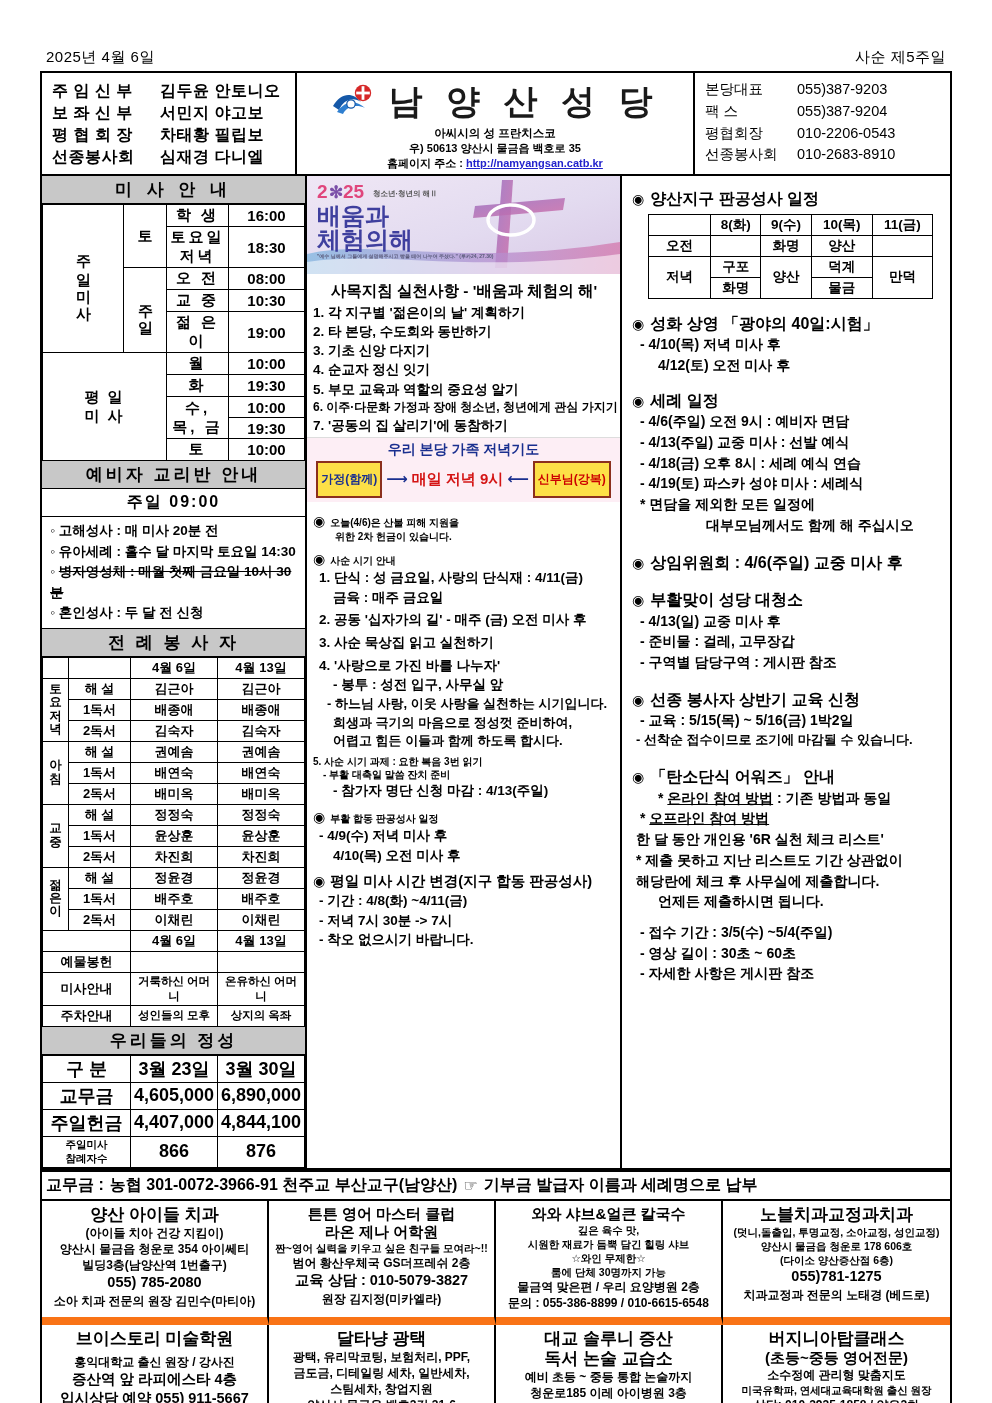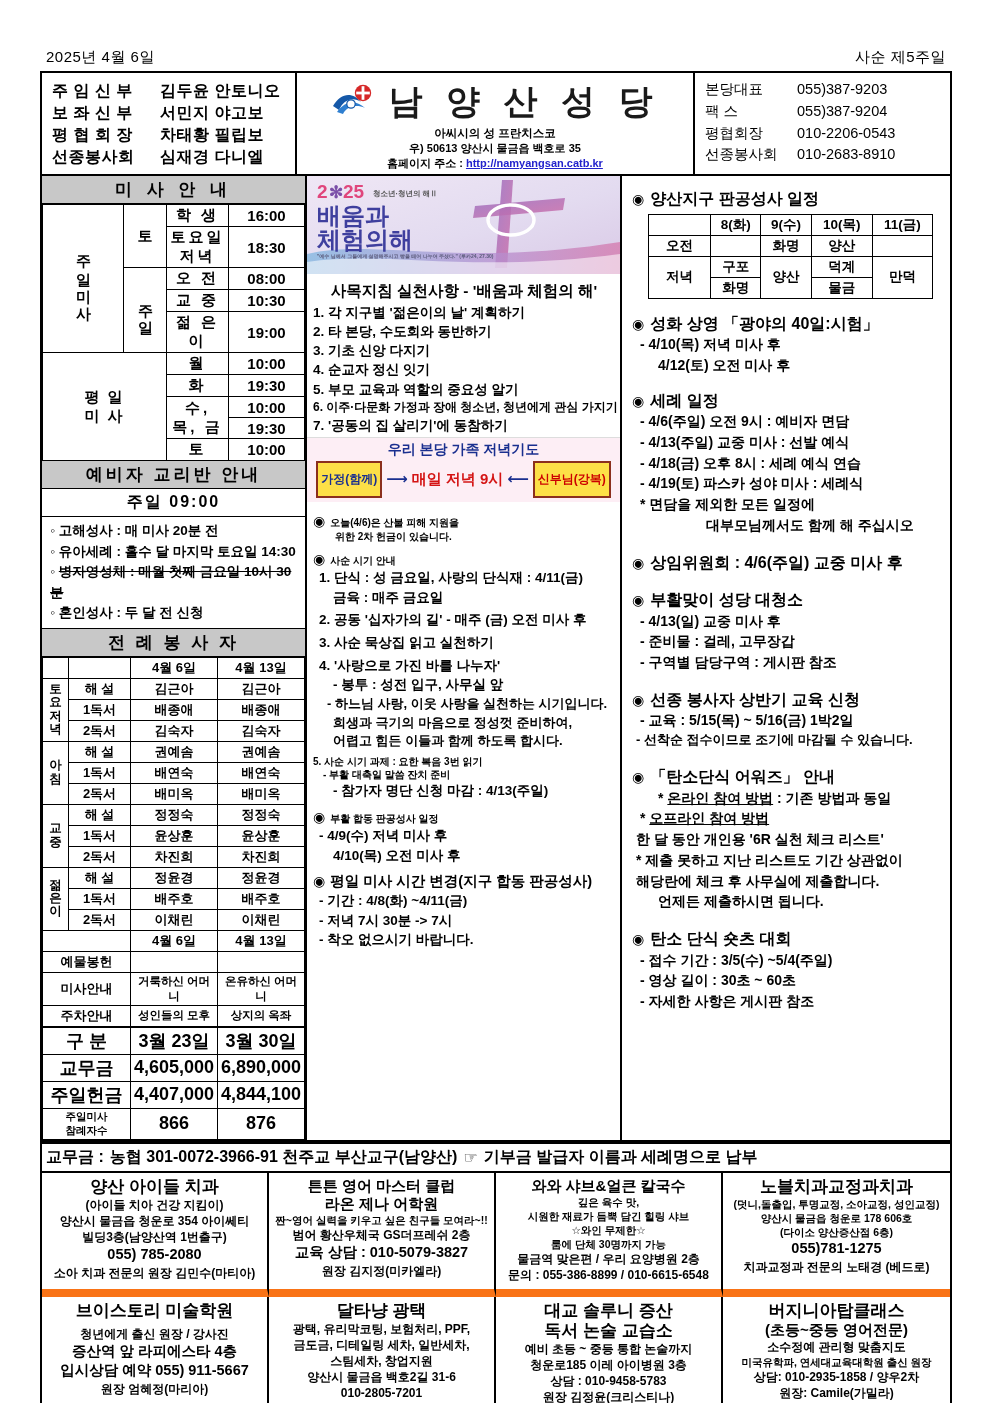--- a/index.html
+++ b/index.html
@@ -350,20 +350,21 @@
           <td style="font-size:11.5px">온유하신 어머니</td>
         </tr>
         <tr>
           <td class="role" colspan="2">주차안내</td>
           <td style="font-size:11.5px">성인들의 모후</td>
           <td style="font-size:11.5px">상지의 옥좌</td>
         </tr>
       </tbody>
         </table>
 
+      <div class="sechead tight">우리들의  정성</div>
       <table class="off">
         <tbody>
             <tr>
           <td class="lbl">구   분</td>
           <td>3월 23일</td>
           <td>3월 30일</td>
         </tr>
         <tr>
           <td class="lbl">교무금</td>
           <td>4,605,000</td>
@@ -544,21 +545,20 @@
       <div style="height:10px"></div>
       <div class="r-h">「탄소단식 어워즈」 안내</div>
       <div class="r-l ind"><span>*</span> <span class="ul">온라인 참여 방법</span><span> : 기존 방법과 동일</span></div>
       <div class="r-l"><span>*</span> <span class="ul">오프라인 참여 방법</span></div>
       <div class="r-l" style="padding-left:4px">한 달 동안 개인용 '6R 실천 체크 리스트'</div>
       <div class="r-l" style="padding-left:4px">* 제출 못하고 지난 리스트도 기간 상관없이</div>
       <div class="r-l" style="padding-left:4px">해당란에 체크 후 사무실에 제출합니다.</div>
       <div class="r-l ind">언제든 제출하시면 됩니다.</div>
 
       <div style="height:10px"></div>
-      <div class="r-h">탄소 단식 숏츠 대회</div>
       <div class="r-l">- 접수 기간 : 3/5(수) ~5/4(주일)</div>
       <div class="r-l">- 영상 길이 : 30초 ~ 60초</div>
       <div class="r-l">- 자세한 사항은 게시판 참조</div>
     </div>
   </div>
 
   <div class="bankline" style="border:2px solid #000; border-top:2px solid #000; display:flex; gap:6px; align-items:center;">
     <span>교무금 :</span>
     <span>농협 301-0072-3966-91 천주교 부산교구(남양산)</span>
     <span>☞</span>
@@ -600,21 +600,21 @@
       <div class="xs">(덧니,돌출입, 투명교정, 소아교정, 성인교정)</div>
       <div class="xs">양산시 물금읍 청운로 178 606호</div>
       <div class="xs">(다이소 양산증산점 6층)</div>
       <div class="ph">055)781-1275</div>
       <div class="s">치과교정과 전문의 노태경 (베드로)</div>
     </div>
 
     <div class="ad">
       <div class="t">브이스토리 미술학원</div>
       <div class="sp"></div>
-      <div class="s">청년에게 출신 원장 / 강사진</div>
+      <div class="s">홍익대학교 출신 원장 / 강사진</div>
       <div class="ph">증산역 앞 라피에스타 4층</div>
       <div class="ph">입시상담 예약  055) 911-5667</div>
       <div class="s">원장 엄혜정(마리아)</div>
     </div>
 
     <div class="ad">
       <div class="t">달타냥 광택</div>
       <div class="s">광택, 유리막코팅, 보험처리, PPF,</div>
       <div class="s">금도금, 디테일링 세차, 일반세차,</div>
       <div class="s">스팀세차, 창업지원</div>

